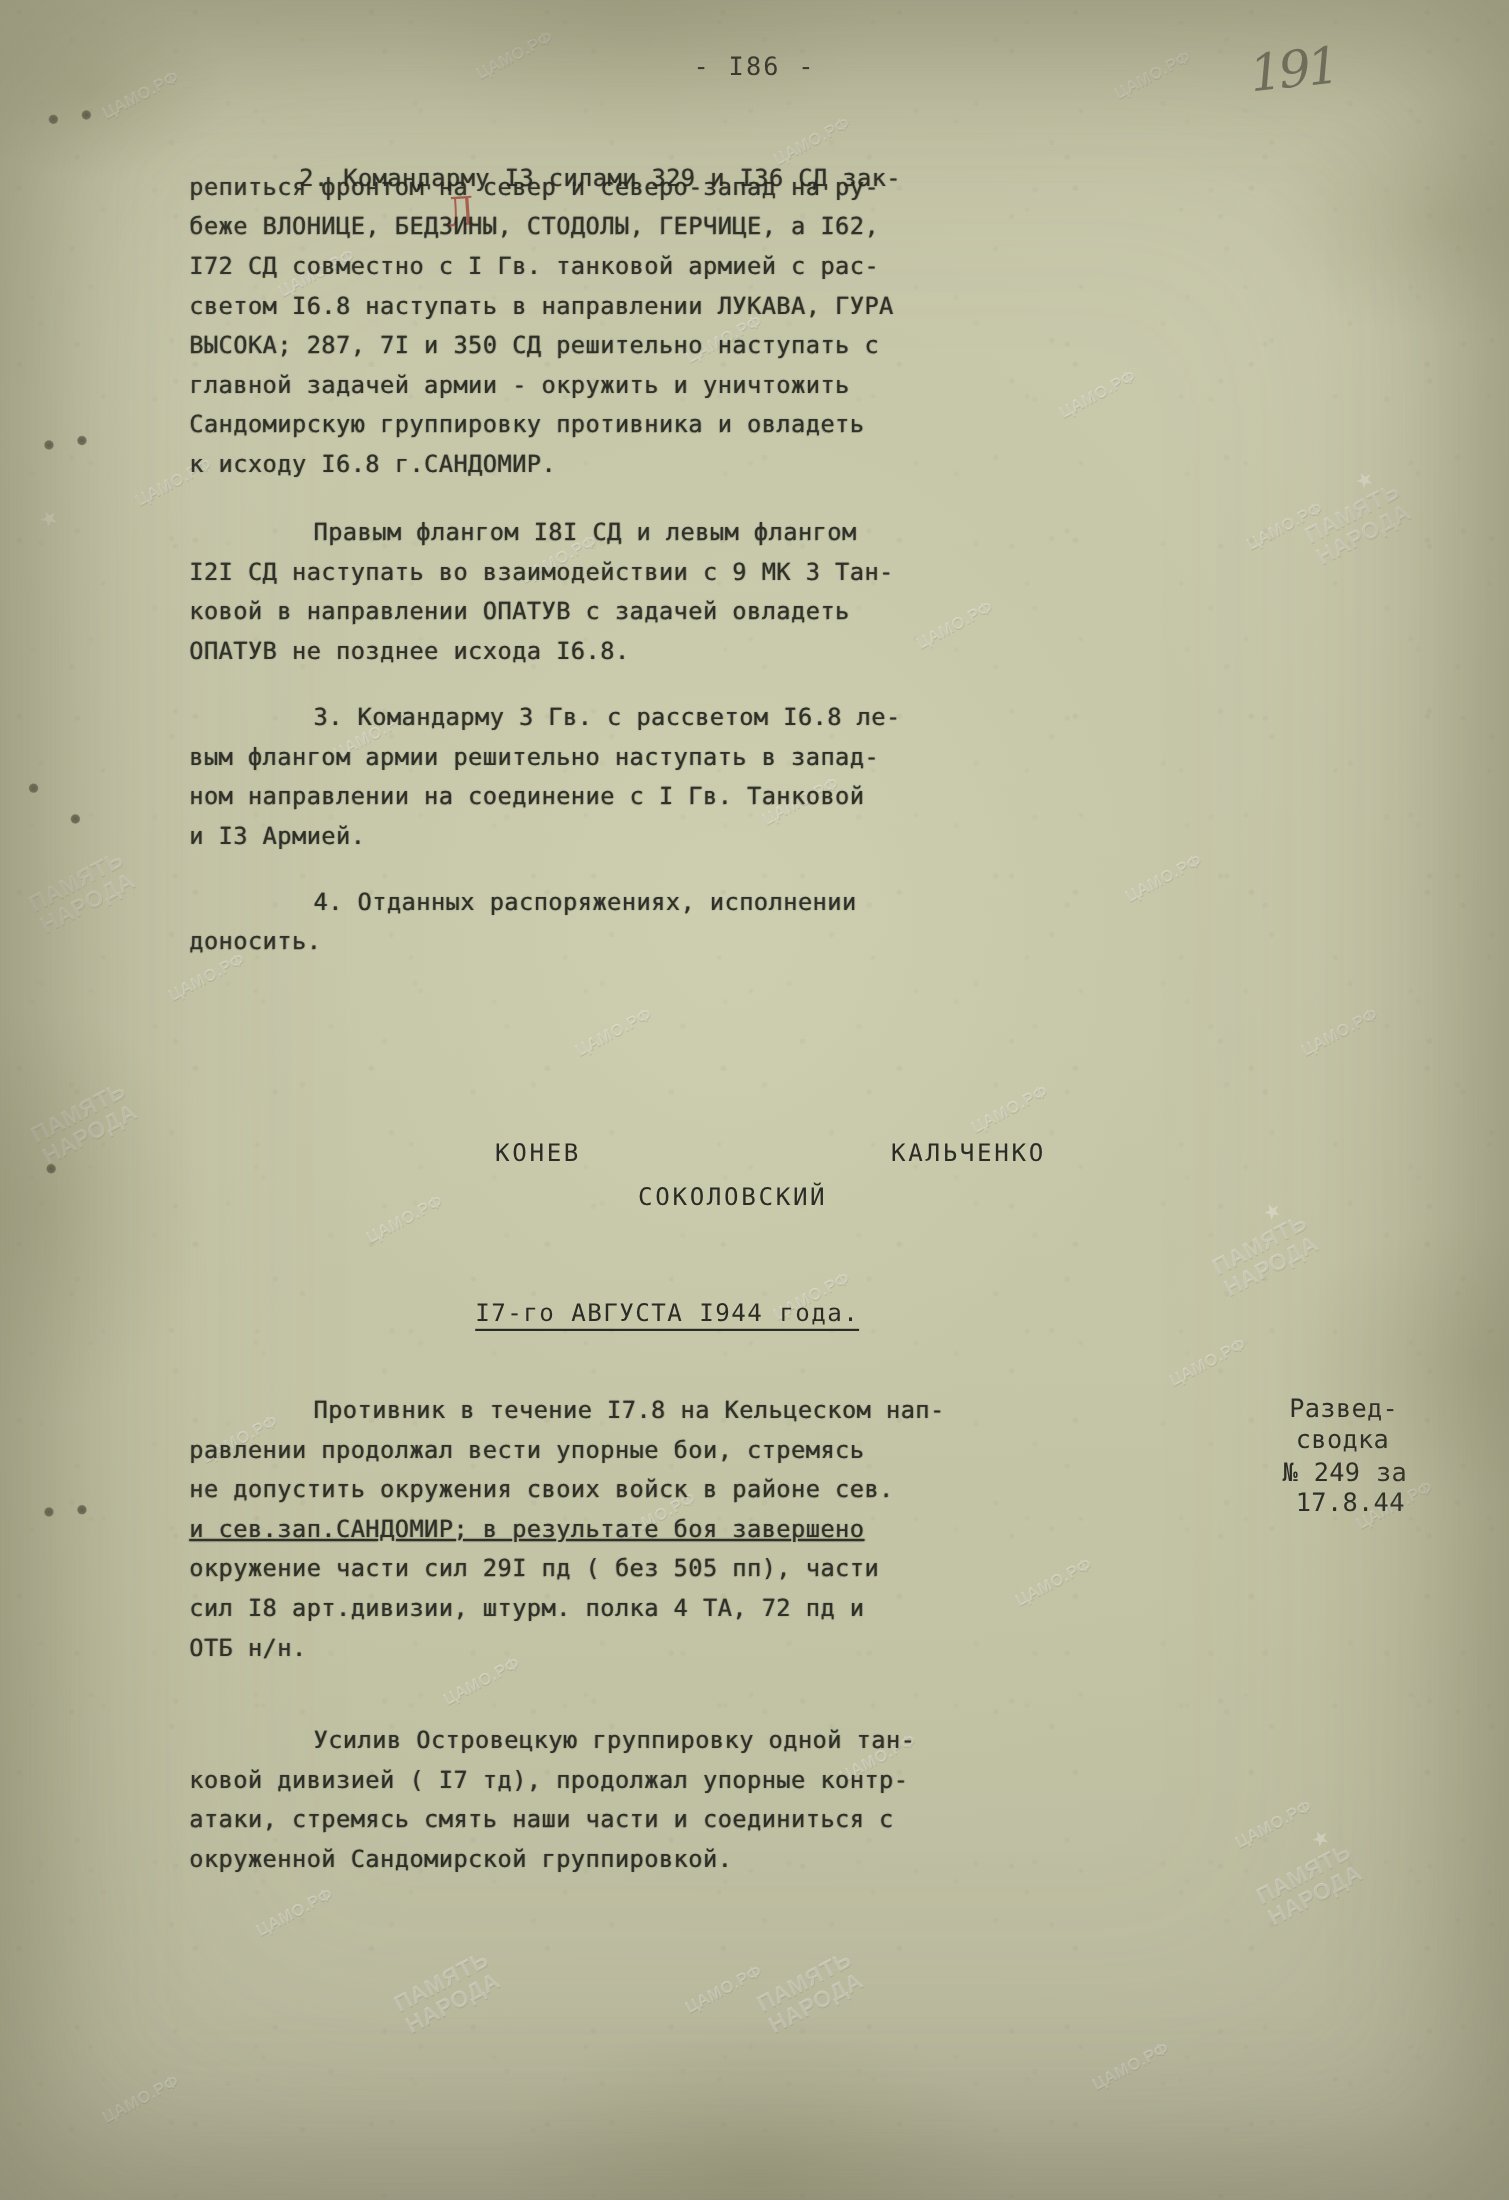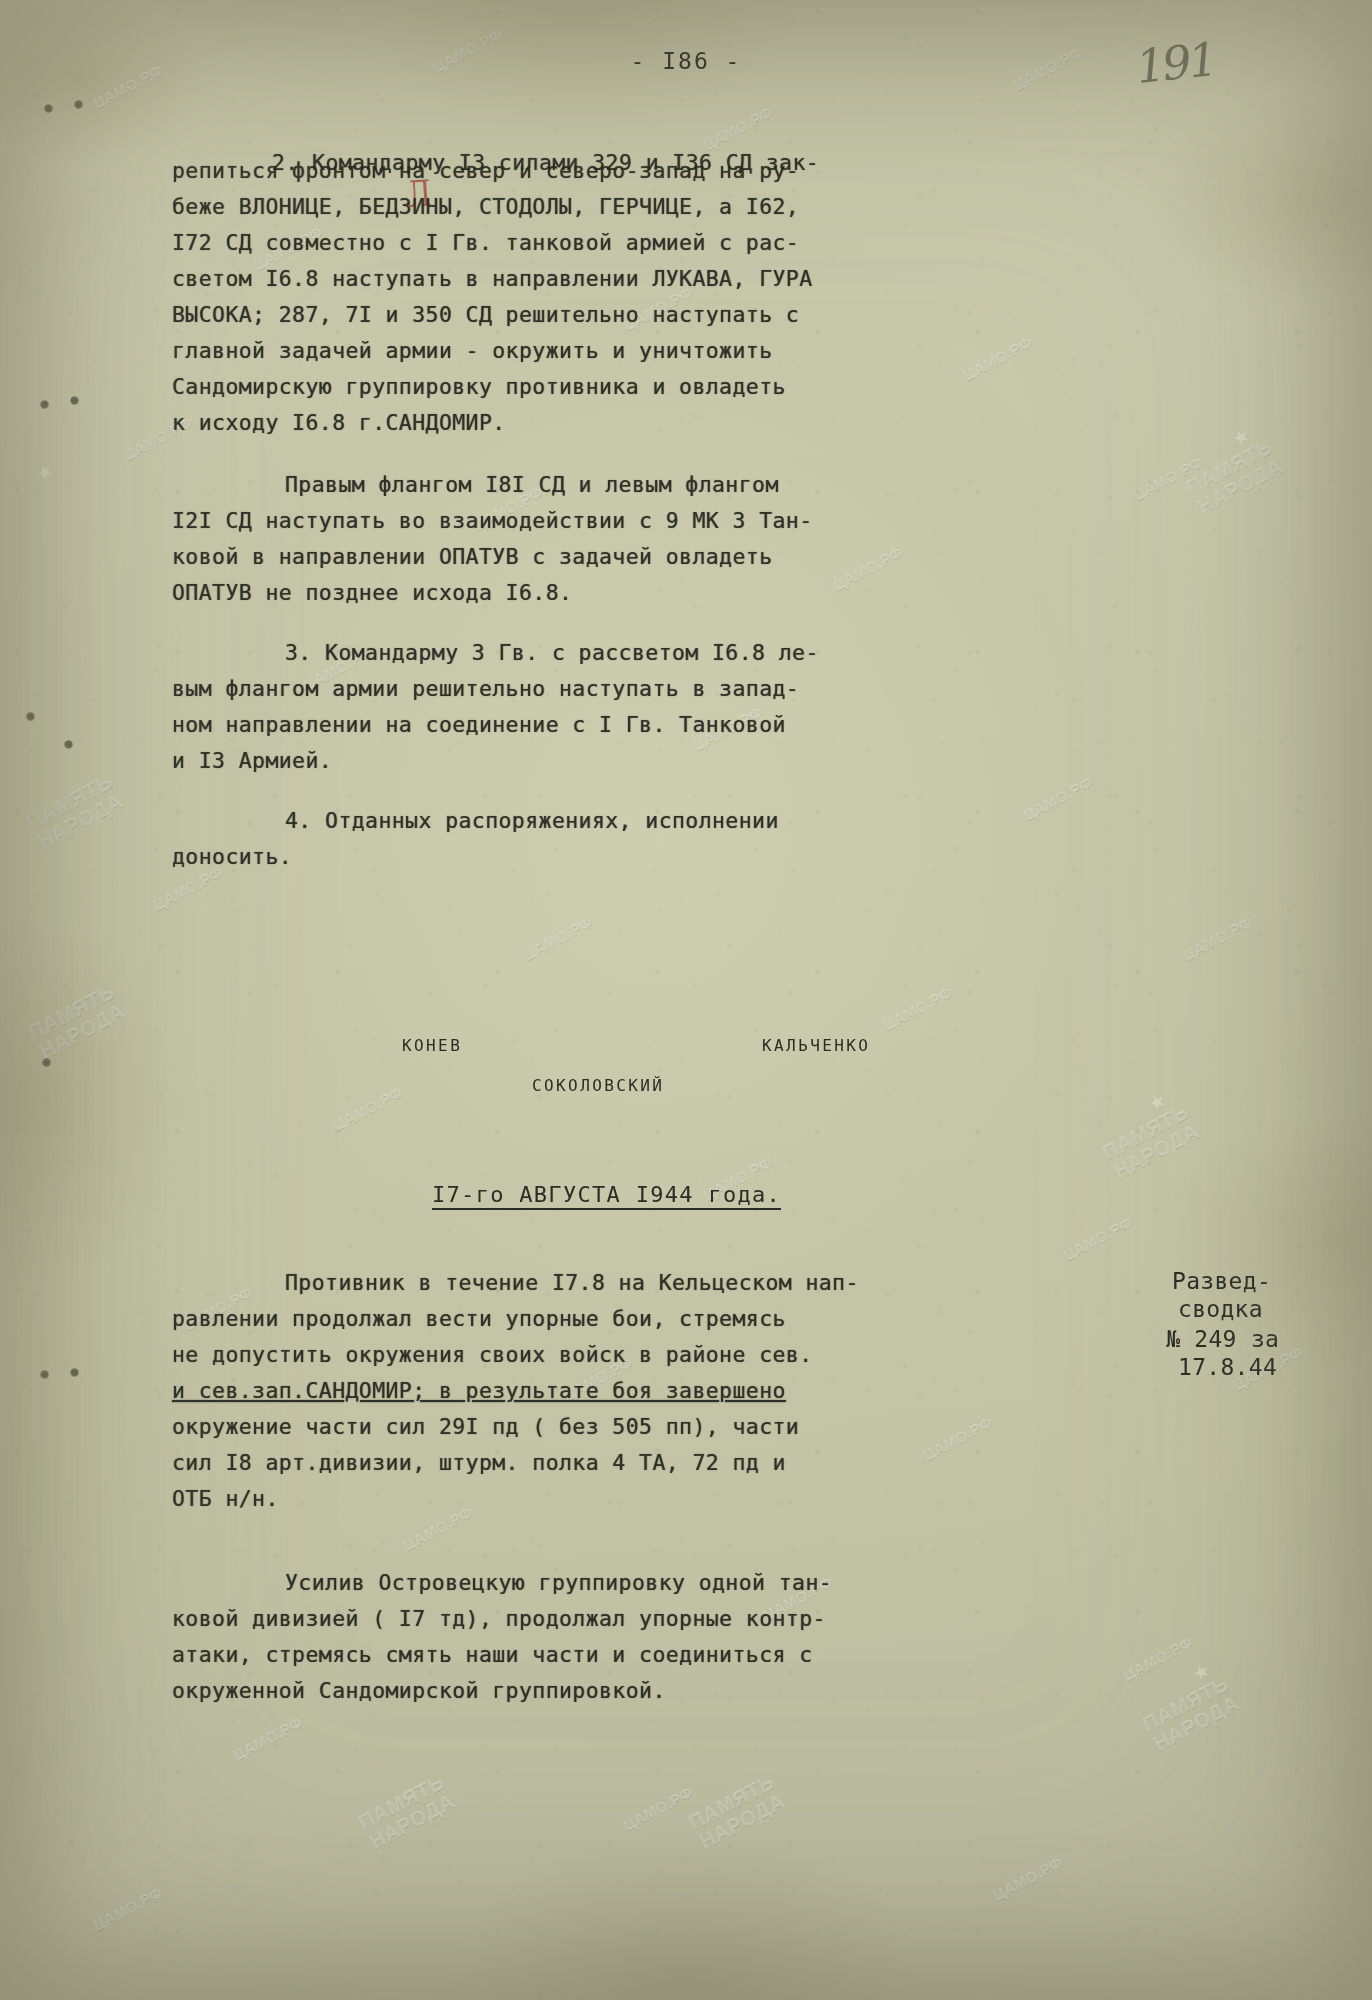--- a/index.html
+++ b/index.html
@@ -116,22 +116,23 @@
   .pageno {
     position: absolute;
     top: 48px; left: 0; right: 0;
     text-align: center;
     font-size: 23px;
     letter-spacing: 2px;
   }
 
   .sig {
     position: absolute;
-    font-size: 16px;
+    font-size: 22px;
     letter-spacing: 2.4px;
+    margin-left: 48px;
   }
 
   .datehead {
     position: absolute;
     font-size: 22px;
     letter-spacing: 1.3px;
     border-bottom: 2px solid #2a2b24;
     padding-bottom: 1px;
   }
 

